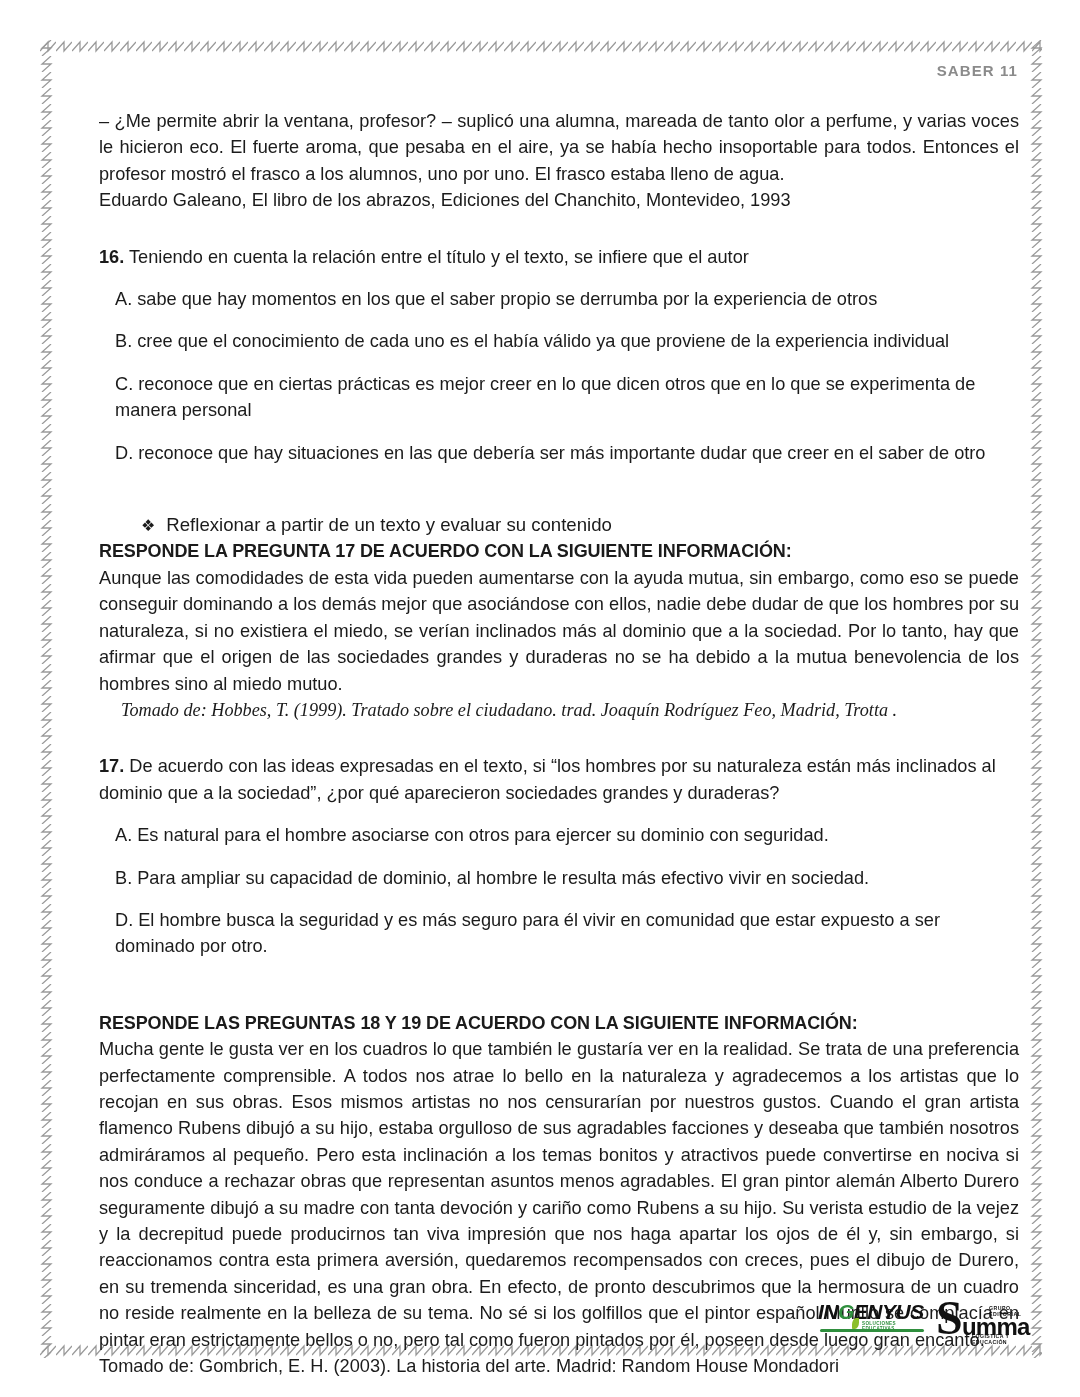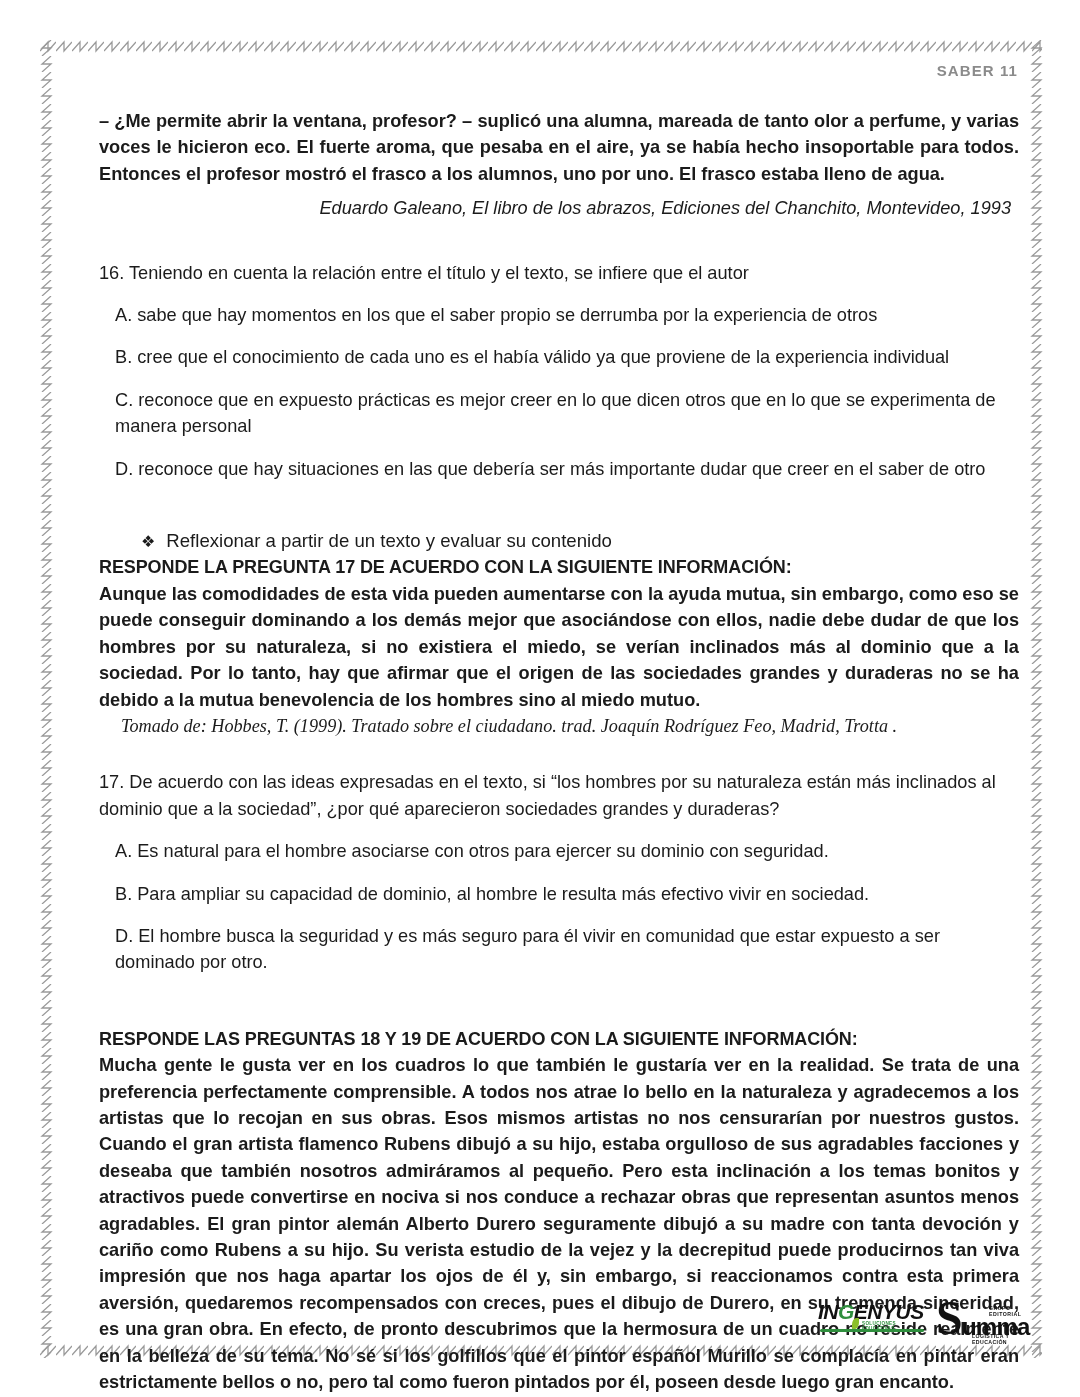--- a/index.html
+++ b/index.html
@@ -55,38 +55,35 @@
     width: 920px;
     color: #1b1b1b;
     font-size: 18.2px;
     line-height: 26.4px;
   }
 
   .para {
     text-align: justify;
     text-justify: inter-word;
     margin: 0;
-    font-weight: bold;
   }
   .para-nj { text-align: left; margin: 0; }
 
   .cite {
-    font-style: italic;
-    text-align: right;
-    margin: 8px;
+    margin: 0;
   }
   .cite-left {
     font-style: italic;
     text-align: left;
     text-indent: 22px;
     margin: 0;
     font-family: Liberation Serif, serif;
   }
 
-  .qnum { font-weight: normal; }
+  .qnum { font-weight: bold; }
 
   .opt { margin: 16px; text-align: left; }
   .spacer-md { height: 30px; }
   .spacer-lg { height: 34px; }
 
   .bullet-line {
     margin: 0;
     padding-left: 42px;
     font-size: 18.6px;
     display: flex;
@@ -238,21 +235,21 @@
   <div class="content">
 
     <p class="para">– ¿Me permite abrir la ventana, profesor? – suplicó una alumna, mareada de tanto olor a perfume, y varias voces le hicieron eco. El fuerte aroma, que pesaba en el aire, ya se había hecho insoportable para todos. Entonces el profesor mostró el frasco a los alumnos, uno por uno. El frasco estaba lleno de agua.</p>
     <p class="cite">Eduardo Galeano, El libro de los abrazos, Ediciones del Chanchito, Montevideo, 1993</p>
 
     <div class="spacer-md"></div>
 
     <p class="para-nj"><span class="qnum">16.</span><span> Teniendo en cuenta la relación entre el título y el texto, se infiere que el autor</span></p>
     <p class="opt">A. sabe que hay momentos en los que el saber propio se derrumba por la experiencia de otros</p>
     <p class="opt">B. cree que el conocimiento de cada uno es el había válido ya que proviene de la experiencia individual</p>
-    <p class="opt">C. reconoce que en expuesto prácticas es mejor creer en lo que dicen otros que en lo que se experimenta de manera personal</p>
+    <p class="opt">C. reconoce que en ciertas prácticas es mejor creer en lo que dicen otros que en lo que se experimenta de manera personal</p>
     <p class="opt">D. reconoce que hay situaciones en las que debería ser más importante dudar que creer en el saber de otro</p>
 
     <div class="spacer-md"></div>
 
     <div class="bullet-line">
       <span class="bullet-glyph">❖</span>
       <span>Reflexionar a partir de un texto y evaluar su contenido</span>
     </div>
 
     <p class="bold-head">RESPONDE LA PREGUNTA 17 DE ACUERDO CON LA SIGUIENTE INFORMACIÓN:</p>

